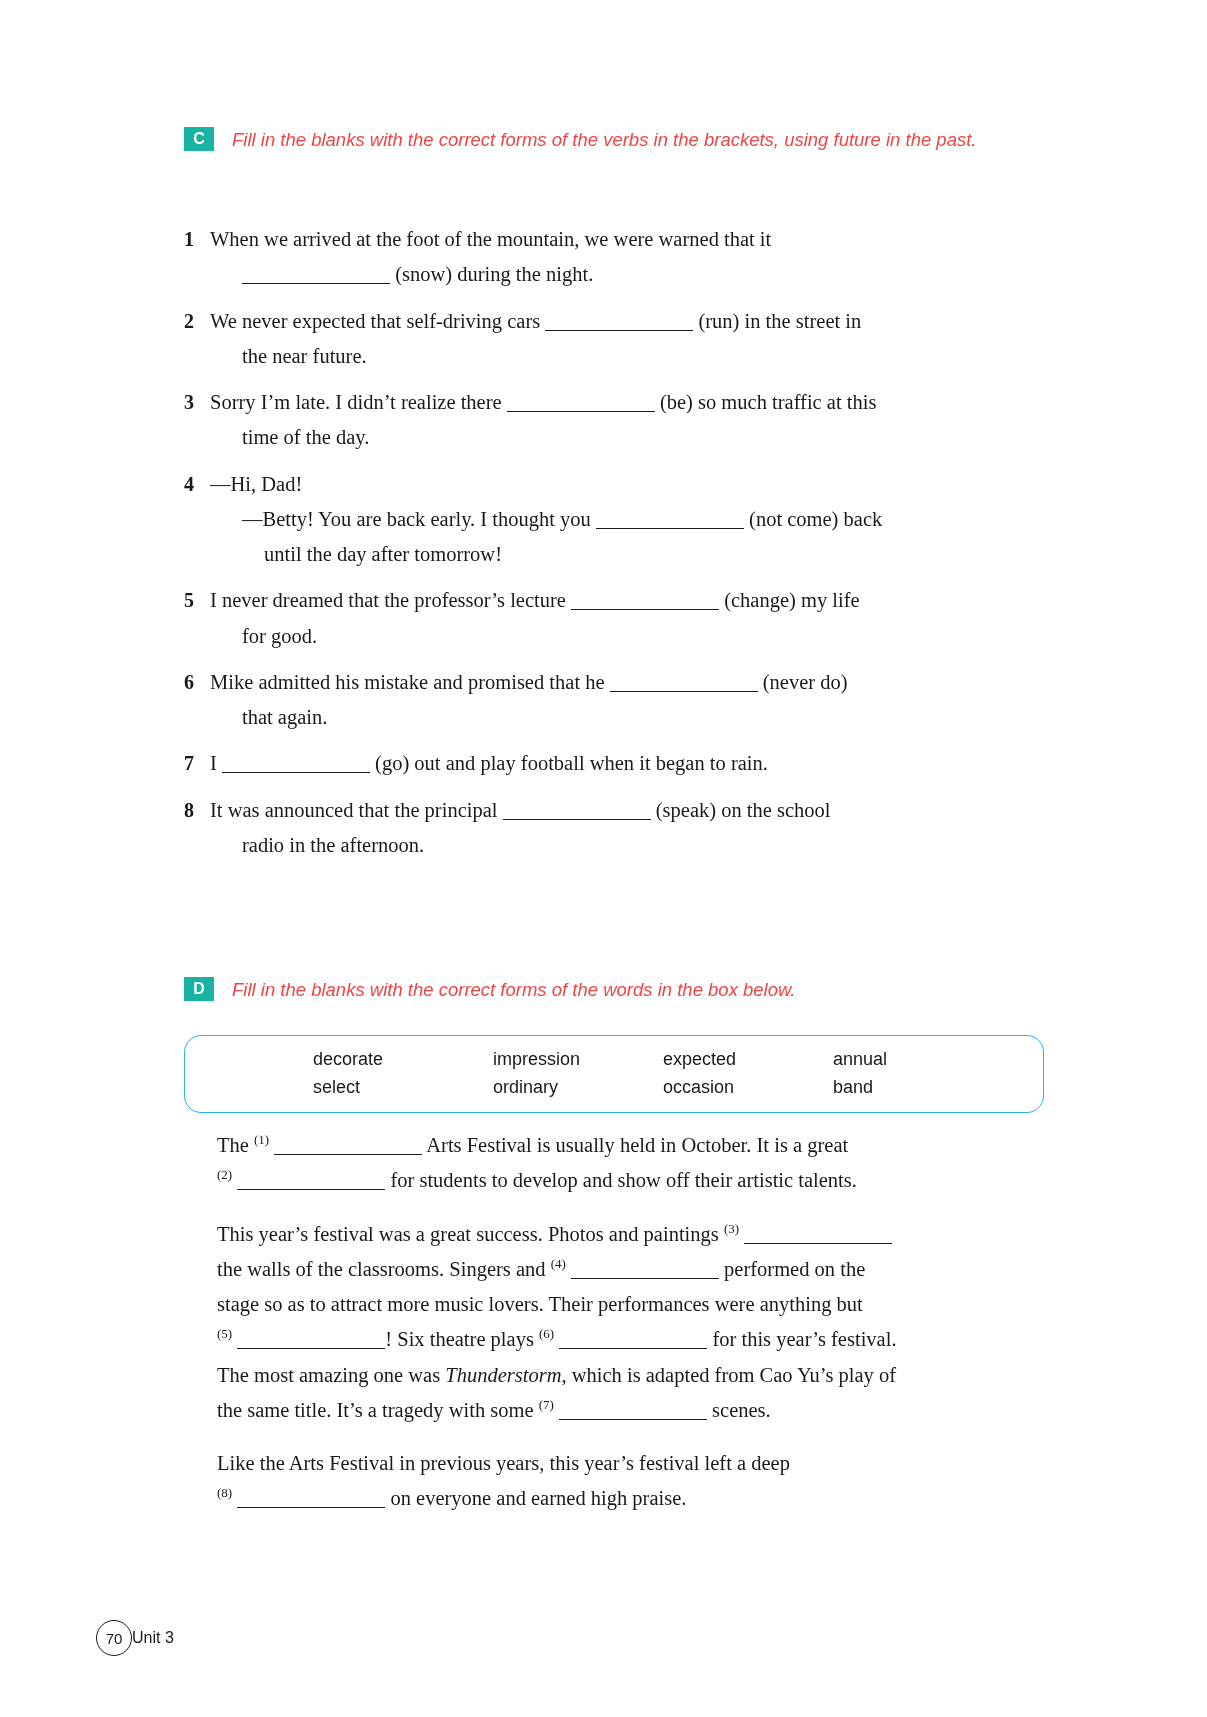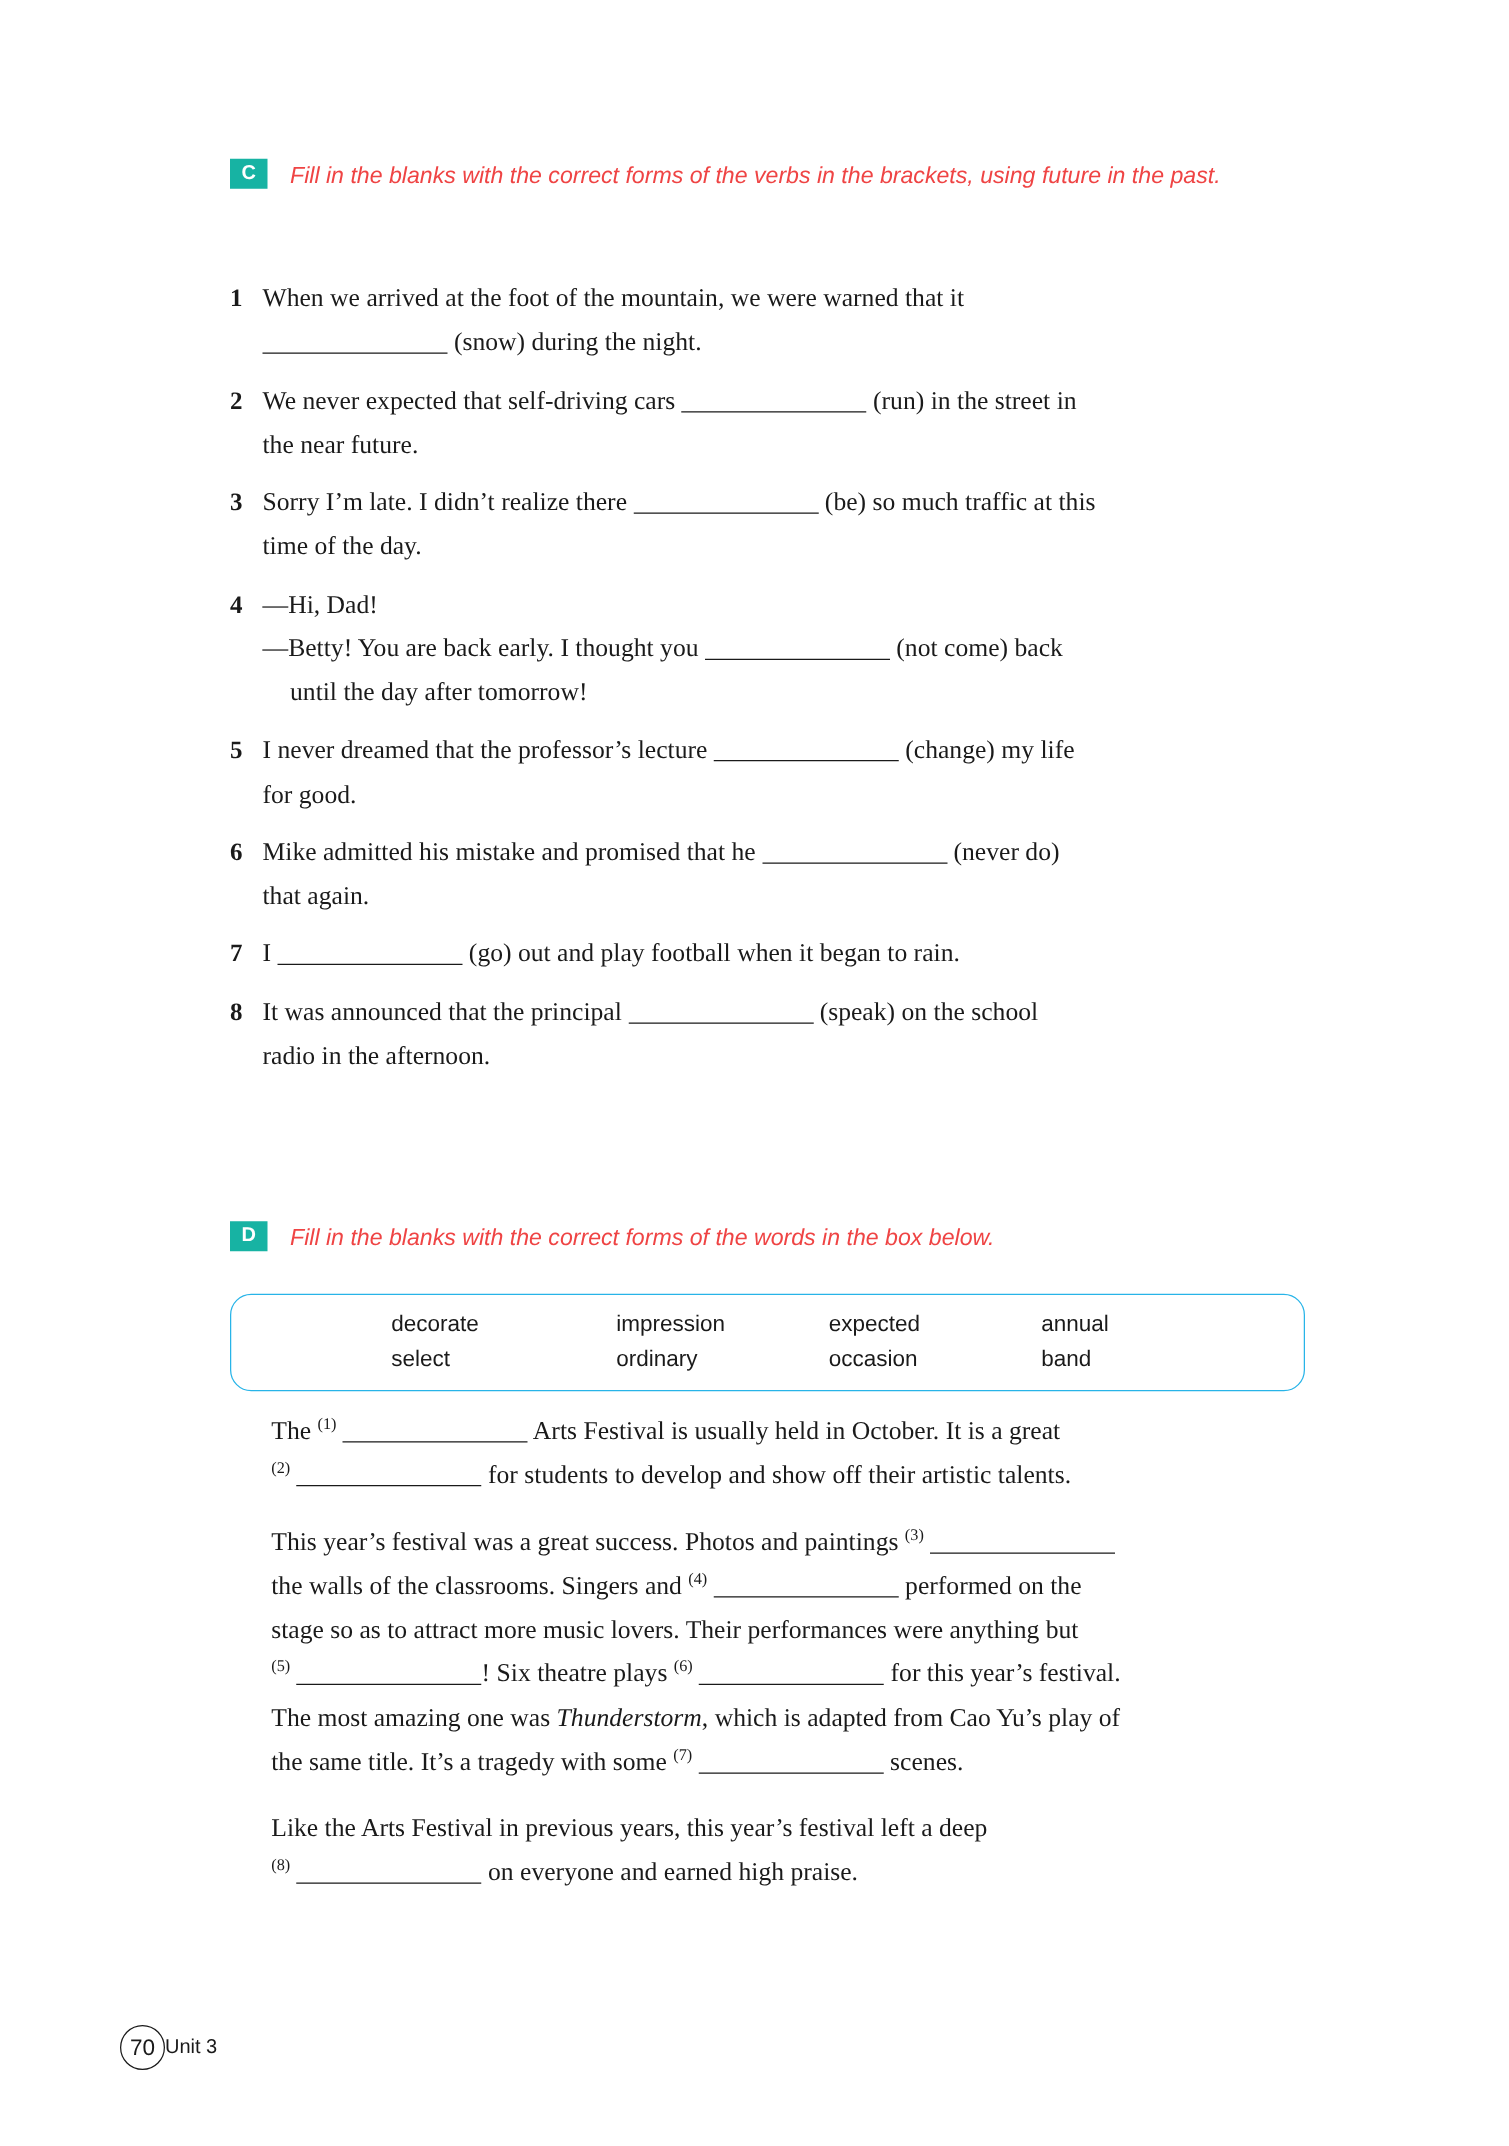--- a/index.html
+++ b/index.html
@@ -73,20 +73,21 @@
     text-align: left;
   }
   .item-body {
     font-family: "Liberation Serif", serif;
     font-size: 20.5px;
     line-height: 1.72;
     flex: 1 1 auto;
   }
   .item-body .sub {
     display: block;
+    margin-left: 32px;
   }
   .item-body .sub.indent {
     padding-left: 22px;
   }
   .blank {
     display: inline-block;
     border-bottom: 1.3px solid #1a1a1a;
     width: 148px;
     vertical-align: -3px;
   }
@@ -146,21 +147,21 @@
   }
   .page-circle {
     width: 36px;
     height: 36px;
     border: 1.4px solid #1a1a1a;
     border-radius: 50%;
     display: flex;
     align-items: center;
     justify-content: center;
     font-family: "Liberation Sans", sans-serif;
-    font-size: 18px;
+    font-size: 15px;
     color: #1a1a1a;
   }
   .footer-label {
     font-family: "Liberation Sans", sans-serif;
     font-size: 16px;
     color: #1a1a1a;
   }
 </style>
 </head>
 <body>

